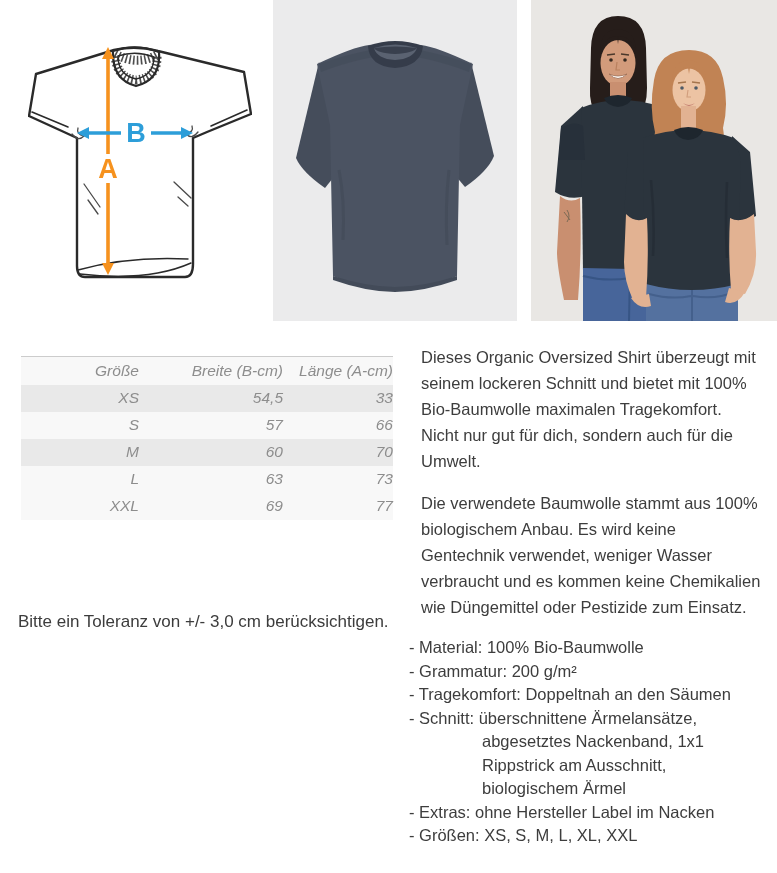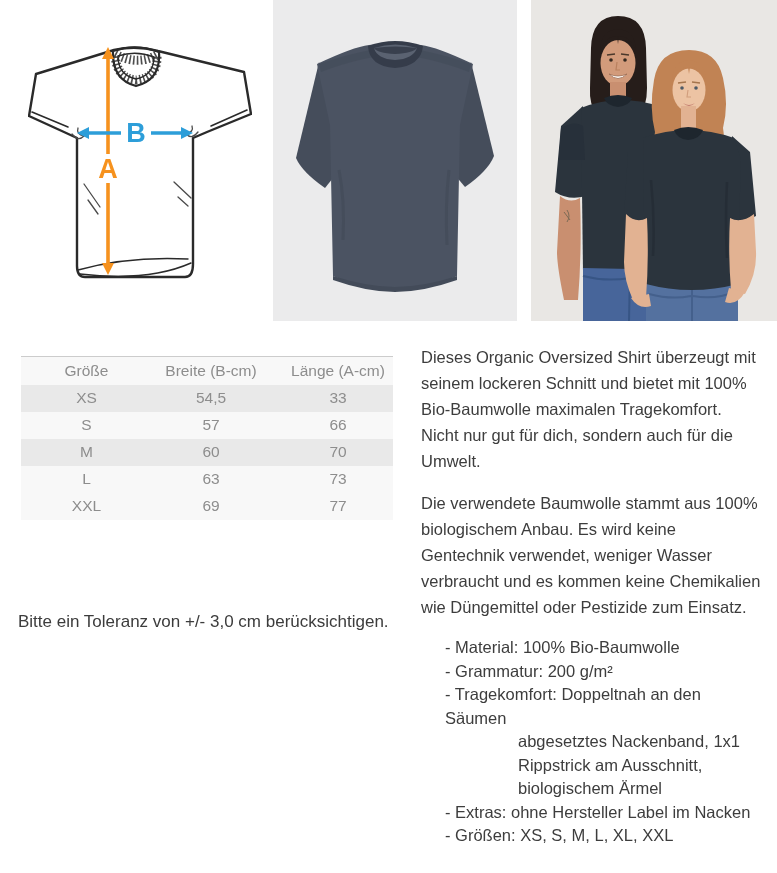--- a/index.html
+++ b/index.html
@@ -10,35 +10,35 @@
   .abs { position:absolute; }
 
   
   .photo-box { overflow:hidden; }
   .photo-box svg { display:block; }
 
   
   .size-table { position:absolute; left:21px; top:356px; width:372px;
                 border-collapse:collapse; border-top:1px solid #cccccc;
                 font-size:15.5px; color:#8d8d8d; }
-  .size-table th, .size-table td { font-weight:normal; text-align:center;
-                vertical-align:middle; height:27px; padding:0; }
+  .size-table th, .size-table td { font-weight:normal; text-align:right;
+                vertical-align:middle; height:27px; padding:0;font-style:italic; }
   .size-table th { height:28px; }
   .size-table .c1 { padding-left:13px; }
   .size-table tr.light { background:#f8f8f8; }
   .size-table tr.dark  { background:#e9e9e9;padding-left:21px; }
 
   .tolerance { position:absolute; left:18px; top:612px; width:390px;
                font-size:17px; color:#3c3c3c; }
 
   
   .description { position:absolute; left:409px; top:344px; width:354px;
                  color:#3d3d3d; font-size:16.5px; }
   .description p { line-height:26px; margin:0 0 16px 12px; }
-  .spec-line { line-height:23.5px;margin-left:36px; }
+  .spec-line { line-height:23.5px; }
   .spec-line.indent { padding-left:73px; }
 </style>
 </head>
 <body>
 <div id="page">
 
   <div class="abs photo-box" style="left:28px; top:42px; width:224px; height:250px;">
     <svg width="224" height="250" viewBox="0 0 224 250">
 
       <g fill="#ffffff" stroke="#2a2a2a" stroke-width="2.4" stroke-linejoin="round" stroke-linecap="round">
@@ -210,20 +210,21 @@
 
   <div class="tolerance">Bitte ein Toleranz von +/- 3,0 cm berücksichtigen.</div>
 
   <div class="description">
     <p>Dieses Organic Oversized Shirt überzeugt mit seinem lockeren Schnitt und bietet mit 100% Bio-Baumwolle maximalen Tragekomfort. Nicht nur gut für dich, sondern auch für die Umwelt.</p>
     <p>Die verwendete Baumwolle stammt aus 100% biologischem Anbau. Es wird keine Gentechnik verwendet, weniger Wasser verbraucht und es kommen keine Chemikalien wie Düngemittel oder Pestizide zum Einsatz.</p>
     <div>
       <div class="spec-line">- Material: 100% Bio-Baumwolle</div>
       <div class="spec-line">- Grammatur: 200 g/m²</div>
       <div class="spec-line">- Tragekomfort: Doppeltnah an den Säumen</div>
+      <div class="spec-line">- Schnitt: überschnittene Ärmelansätze,</div>
       <div class="spec-line indent">abgesetztes Nackenband, 1x1</div>
       <div class="spec-line indent">Rippstrick am Ausschnitt,</div>
       <div class="spec-line indent">biologischem Ärmel</div>
       <div class="spec-line">- Extras: ohne Hersteller Label im Nacken</div>
       <div class="spec-line">- Größen: XS, S, M, L, XL, XXL</div>
     </div>
   </div>
 
 </div>
 

